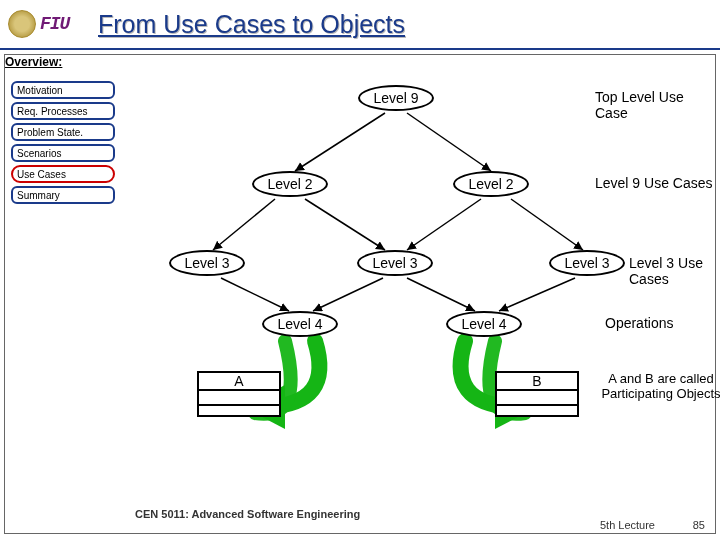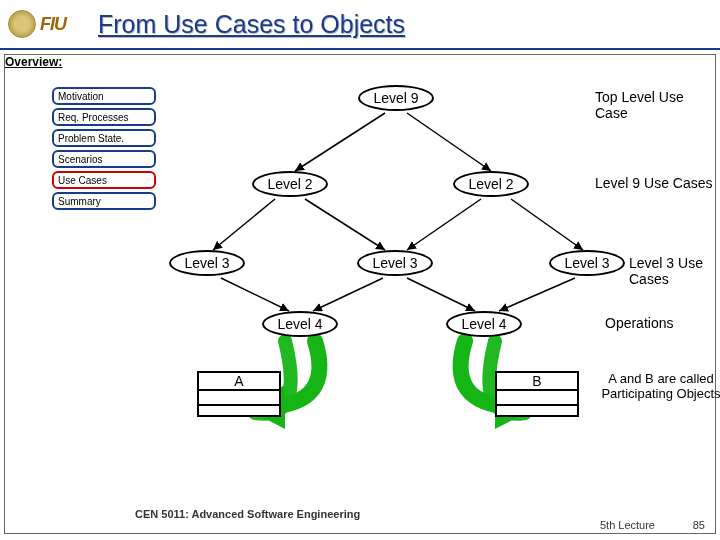--- a/index.html
+++ b/index.html
@@ -28,23 +28,24 @@
   .logo-seal {
     width: 28px;
     height: 28px;
     border: 1.5px solid #a88b2e;
     border-radius: 50%;
     background: radial-gradient(circle,#d9c57a 40%, #a88b2e 90%);
   }
   .logo-text {
     font-weight: bold;
     font-style: italic;
-    color: #a16207;
+    color: #701a75;
     font-size: 18px;
     letter-spacing: -1px;
+    font-family: Liberation Mono, monospace;
   }
   .title {
     flex: 1;
     text-align: left;
     font-size: 25px;
     font-weight: normal;
     color: #1a3a8a;
     text-shadow: 1px 1px 0 #bbb;
     text-decoration: underline;
   }
@@ -55,38 +56,37 @@
     position: relative;
   }
   .overview {
     font-size: 12px;
     font-weight: bold;
     text-decoration: underline;
     margin-bottom: 6px;
   }
   .sidebar {
     position: absolute;
-    top: 32px;
+    top: 26px;
     left: 6px;
     width: 104px;
-    margin-left: 41px;
   }
   .sidebtn {
     border: 2px solid #1a3a8a;
     border-radius: 6px;
     height: 18px;
     margin-bottom: 3px;
     font-size: 10px;
     display:flex;
     align-items:center;
     padding-left:4px;
     background:#fff;
     cursor:pointer;
   }
-  .sidebtn.active { border-color: #cc0000; }
+  .sidebtn.active { border-color: #cc0000; border-radius: 9px; }
   .diagram { position:absolute; left:130px; top:10px; width:580px; height:430px; }
   .ellipse {
     position:absolute;
     border:2px solid #000;
     border-radius:50%;
     background:#fff;
     font-size:14px;
     display:flex;
     align-items:center;
     justify-content:center;

